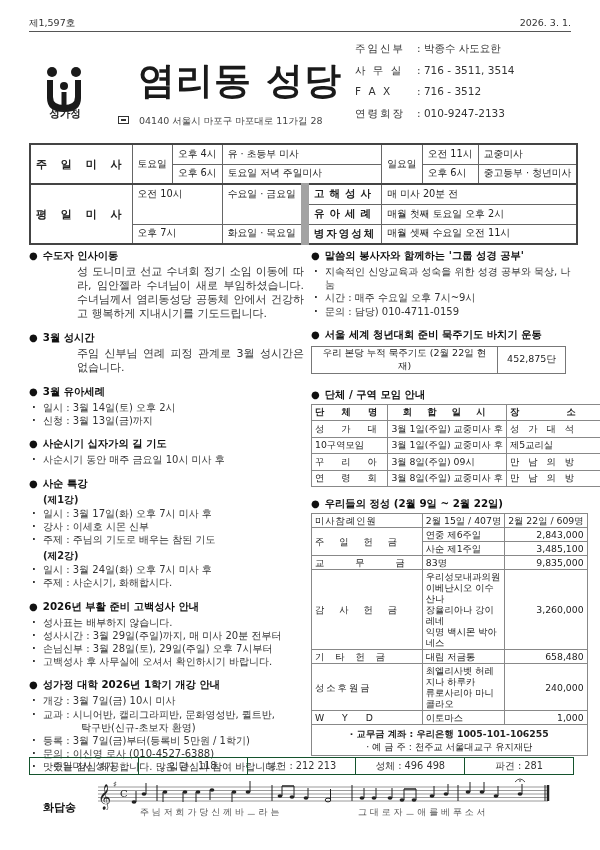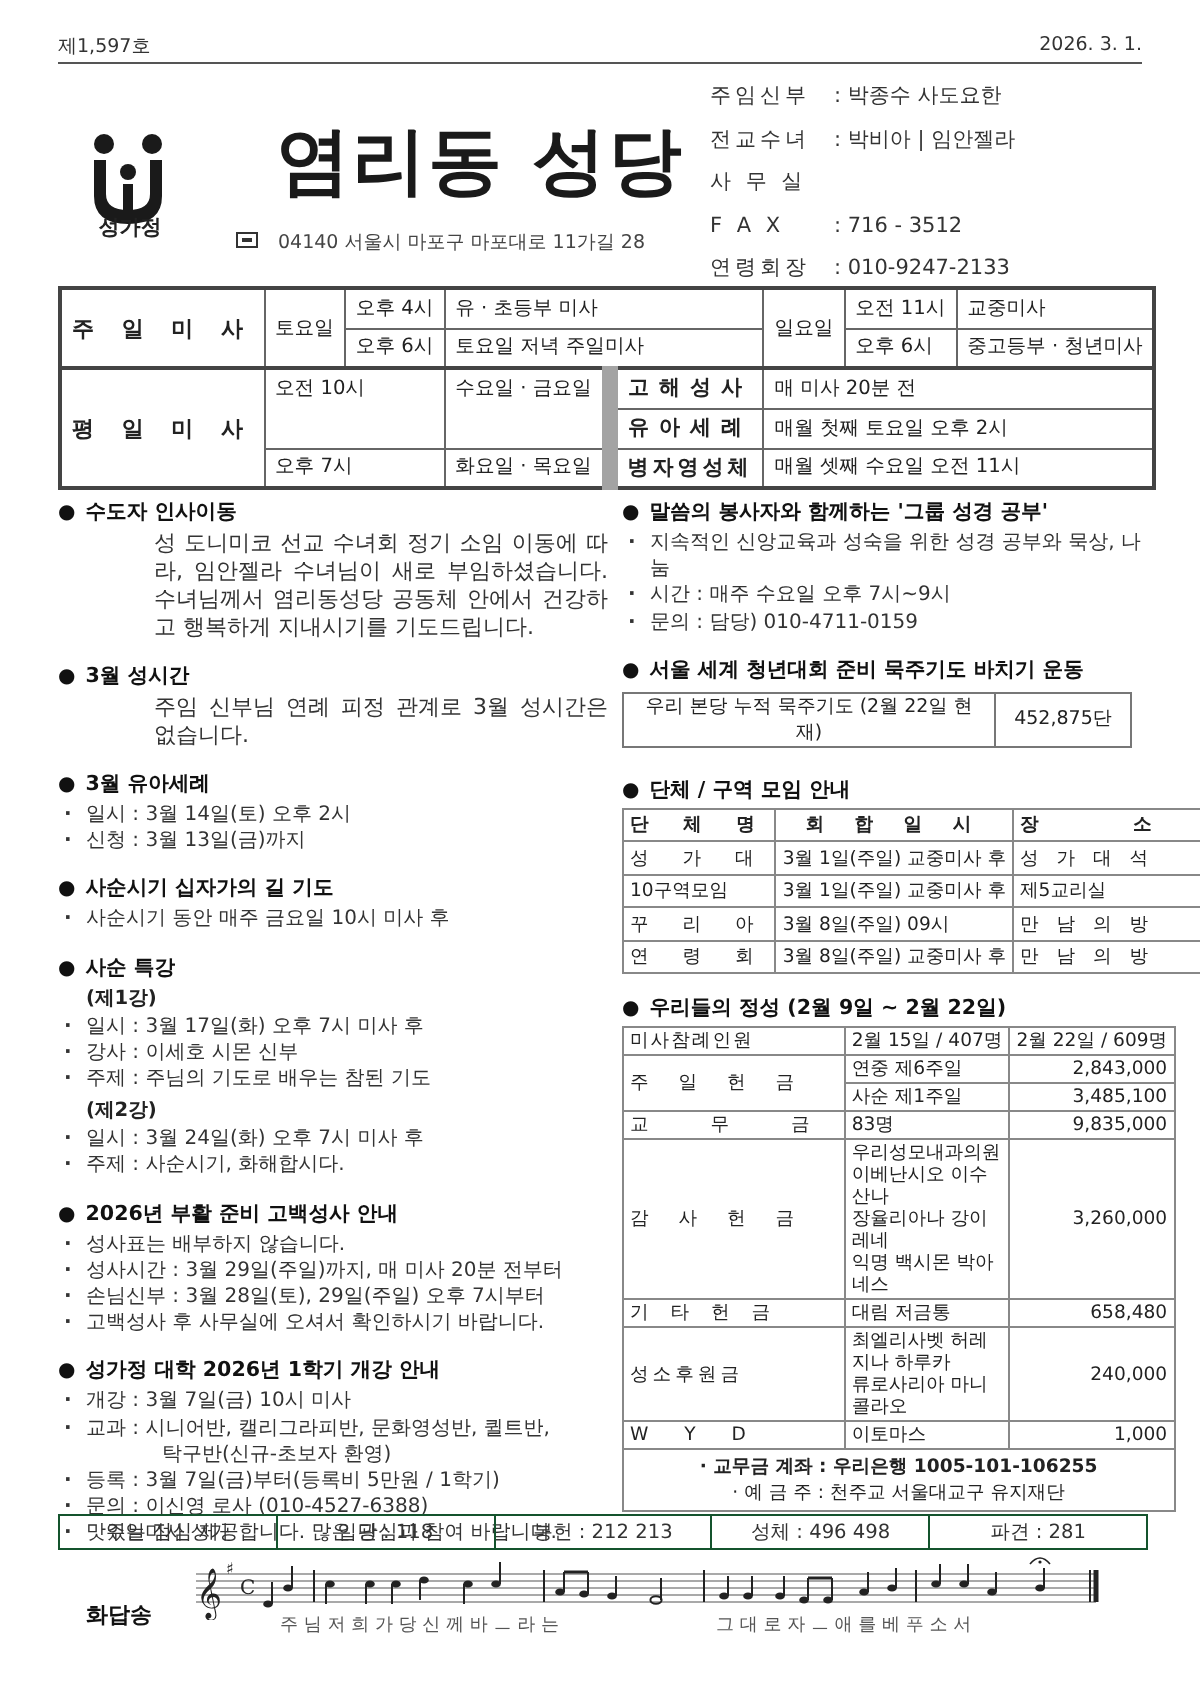--- a/index.html
+++ b/index.html
@@ -91,25 +91,22 @@
 <div class="address">
   <span class="mail-icon"></span><span>04140  서울시 마포구 마포대로 11가길 28</span>
 </div>
 
 <div class="contacts">
   <div class="row">
       <span class="lbl">주임신부</span>
       <span class="val">: 박종수 사도요한</span>
     </div>
   <div class="row">
-      <span class="lbl">전교수녀</span>
-      <span class="val">: 박비아 | 임안젤라</span>
-    </div>
-  <div class="row">
       <span class="lbl">사 무 실</span>
+      <span class="val">: 716 - 3511, 3514</span>
     </div>
   <div class="row">
       <span class="lbl">F  A  X</span>
       <span class="val">: 716 - 3512</span>
     </div>
   <div class="row">
       <span class="lbl">연령회장</span>
       <span class="val">: 010-9247-2133</span>
     </div>
 </div>

